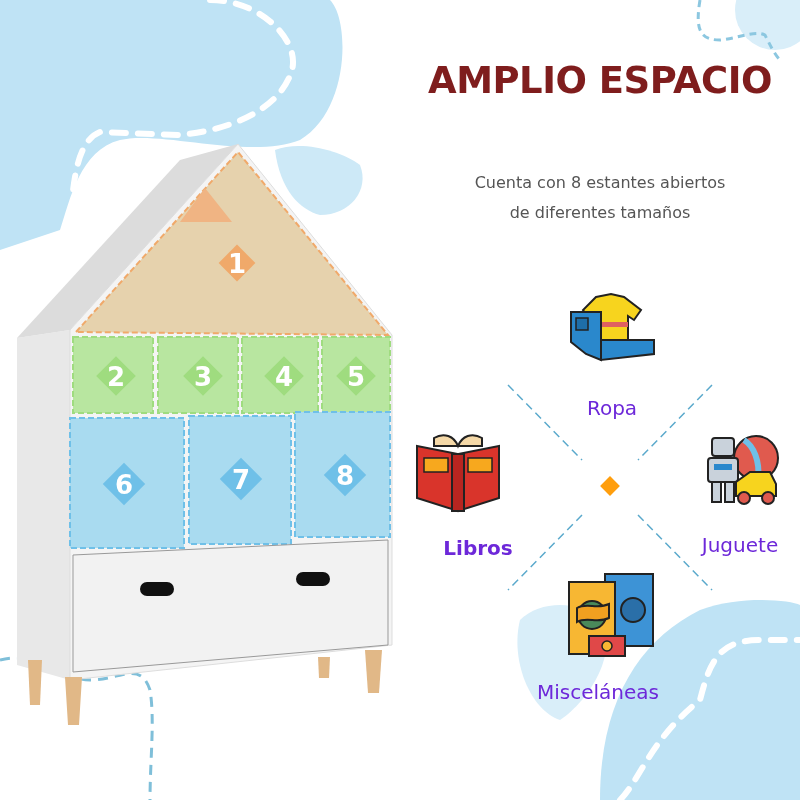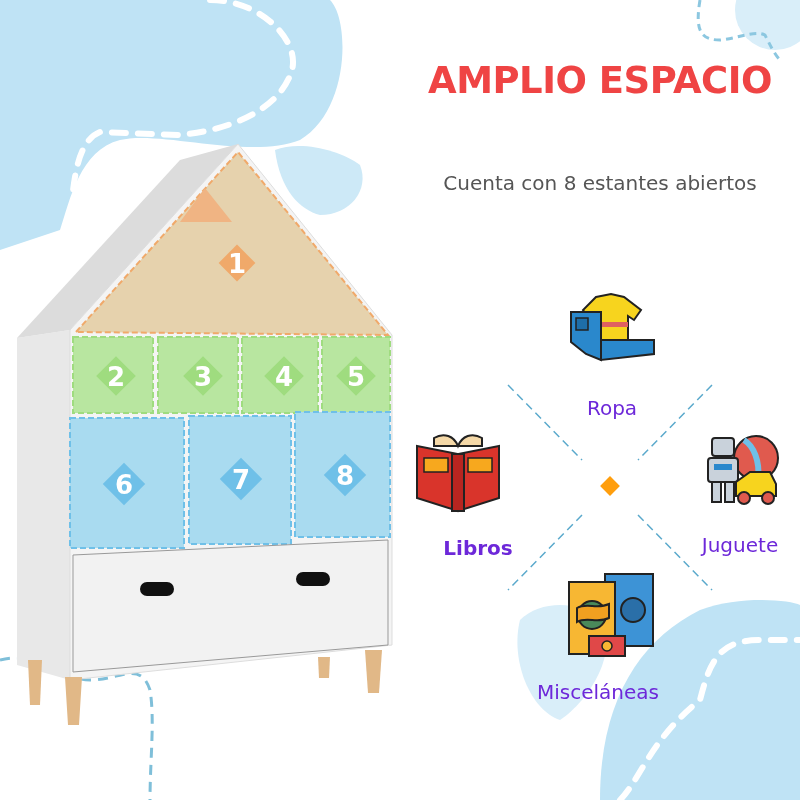--- a/index.html
+++ b/index.html
@@ -1,19 +1,19 @@
 <!DOCTYPE html>
 <html><head>
 <meta charset="utf-8">
 <style>
   html,body{margin:0;padding:0;}
   body{width:800px;height:800px;position:relative;overflow:hidden;background:#ffffff;font-family:"Liberation Sans",sans-serif;}
   .bg{position:absolute;left:0;top:0;width:800px;height:800px;}
-  .title{position:absolute;left:400px;top:58px;width:400px;text-align:center;color:#ef4444;font-family:"DejaVu Sans",sans-serif;font-weight:bold;font-size:37px;line-height:46px;letter-spacing:-0.5px;}
-  .subtitle{position:absolute;left:400px;top:168px;width:400px;text-align:center;color:#555555;font-family:"DejaVu Sans",sans-serif;font-size:20px;line-height:30px;}
+  .title{position:absolute;left:400px;top:58px;width:400px;text-align:center;color:#7f1d1d;font-family:"DejaVu Sans",sans-serif;font-weight:bold;font-size:37px;line-height:46px;letter-spacing:-0.5px;}
+  .subtitle{position:absolute;left:400px;top:168px;width:400px;text-align:center;color:#555555;font-family:"DejaVu Sans",sans-serif;font-size:16px;line-height:30px;}
   .cat-label{position:absolute;color:#6d28d9;font-family:"DejaVu Sans",sans-serif;font-size:20px;text-align:center;width:140px;}
   .icon{position:absolute;}
   .num{font-family:"DejaVu Sans",sans-serif;font-weight:bold;fill:#fff;font-size:26px;}
 </style>
 </head>
 <body>
 
 <svg class="bg" viewBox="0 0 800 800">
   <path d="M0,0 L330,0 C350,20 350,110 300,140 C250,160 160,130 120,140 C80,150 70,200 60,230 L0,250 Z" fill="#bfe3f5"></path>
   <path d="M210,0 C260,0 300,40 292,70 C280,110 230,130 180,135 L100,132 C80,140 75,170 72,200" fill="none" stroke="#fff" stroke-width="6" stroke-dasharray="14,12" stroke-linecap="round"></path>
@@ -98,20 +98,21 @@
   <polygon points="318,657 330,657 329,678 319,678" fill="#e1b887"></polygon>
   <polygon points="365,650 382,650 379,693 368,693" fill="#e1b887"></polygon>
 </svg>
 
 <div class="title">
   <div>AMPLIO ESPACIO</div>
 </div>
 
 <div class="subtitle">
   <div>Cuenta con 8 estantes abiertos</div>
+  <div>de diferentes tamaños</div>
 </div>
 
 <svg class="icon" style="left:566px;top:292px;" width="92" height="70" viewBox="0 0 92 70">
   <path d="M30,5 L45,2 L58,5 L75,18 L68,28 L62,24 L62,55 L30,55 L30,24 L24,28 L17,18 Z" fill="#f7d41e" stroke="#222" stroke-width="2"></path>
   <rect x="30" y="30" width="32" height="5" fill="#e06060"></rect>
   <path d="M5,20 L35,20 L35,68 L20,62 L5,50 Z" fill="#2a88cc" stroke="#222" stroke-width="2"></path>
   <path d="M35,48 L88,48 L88,62 L35,68 Z" fill="#2a88cc" stroke="#222" stroke-width="2"></path>
   <rect x="10" y="26" width="12" height="12" fill="#1e6ea8" stroke="#222" stroke-width="1.5"></rect>
 </svg>
 <div class="cat-label" style="left:542px;top:396px;">Ropa</div>

